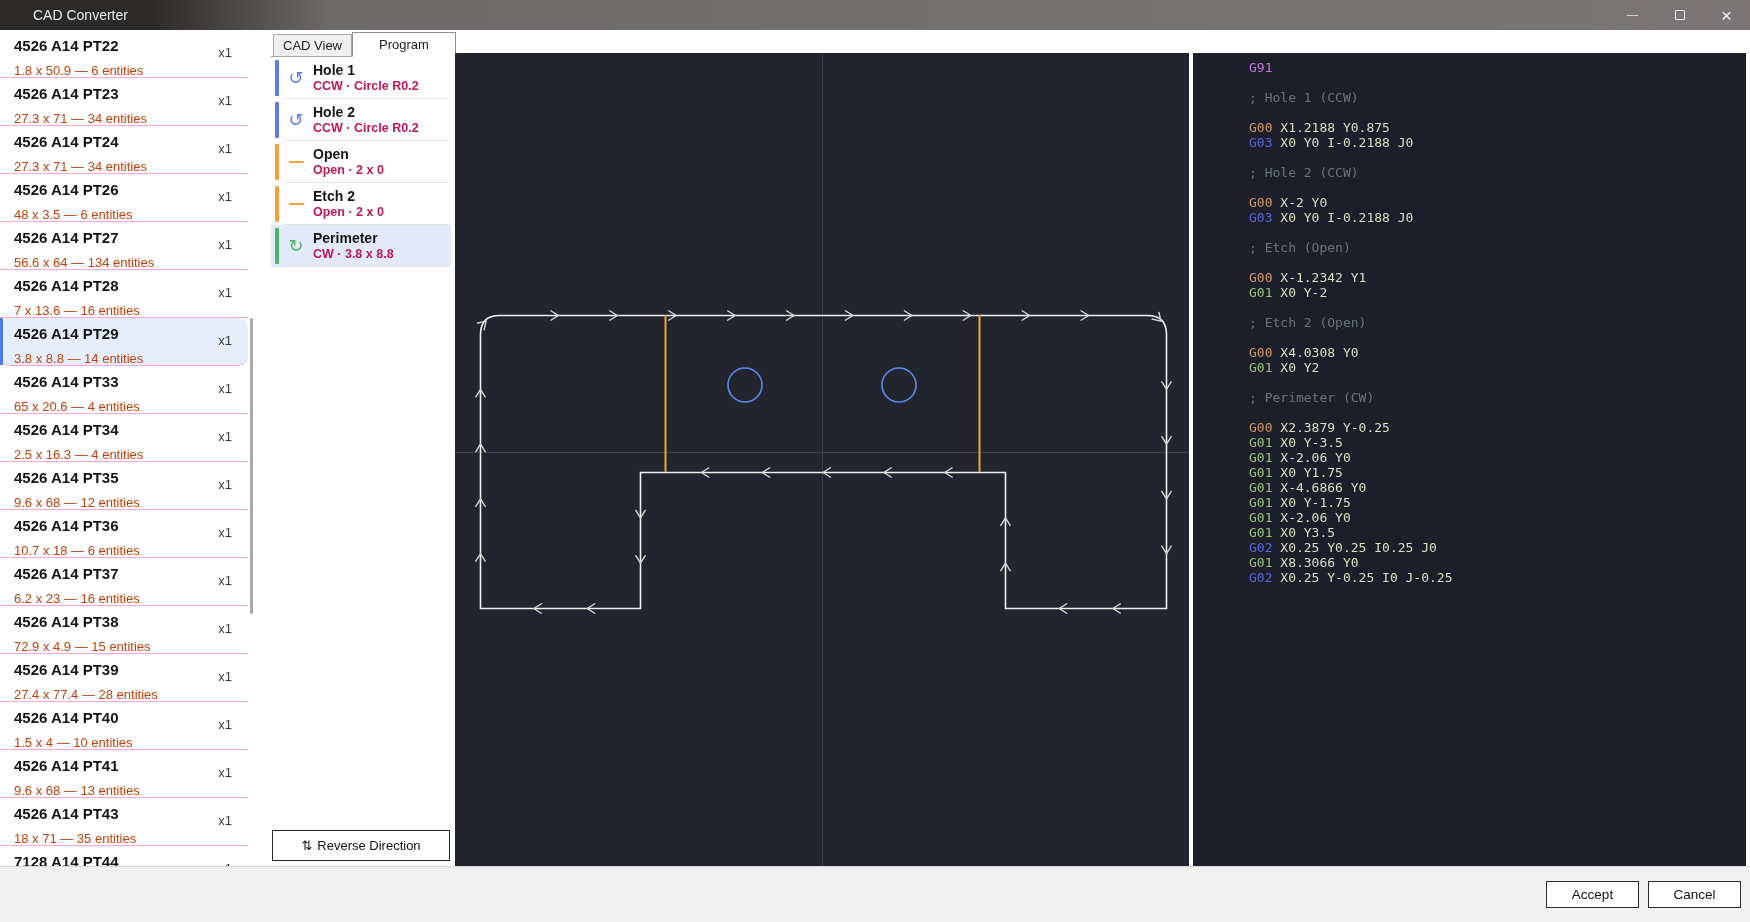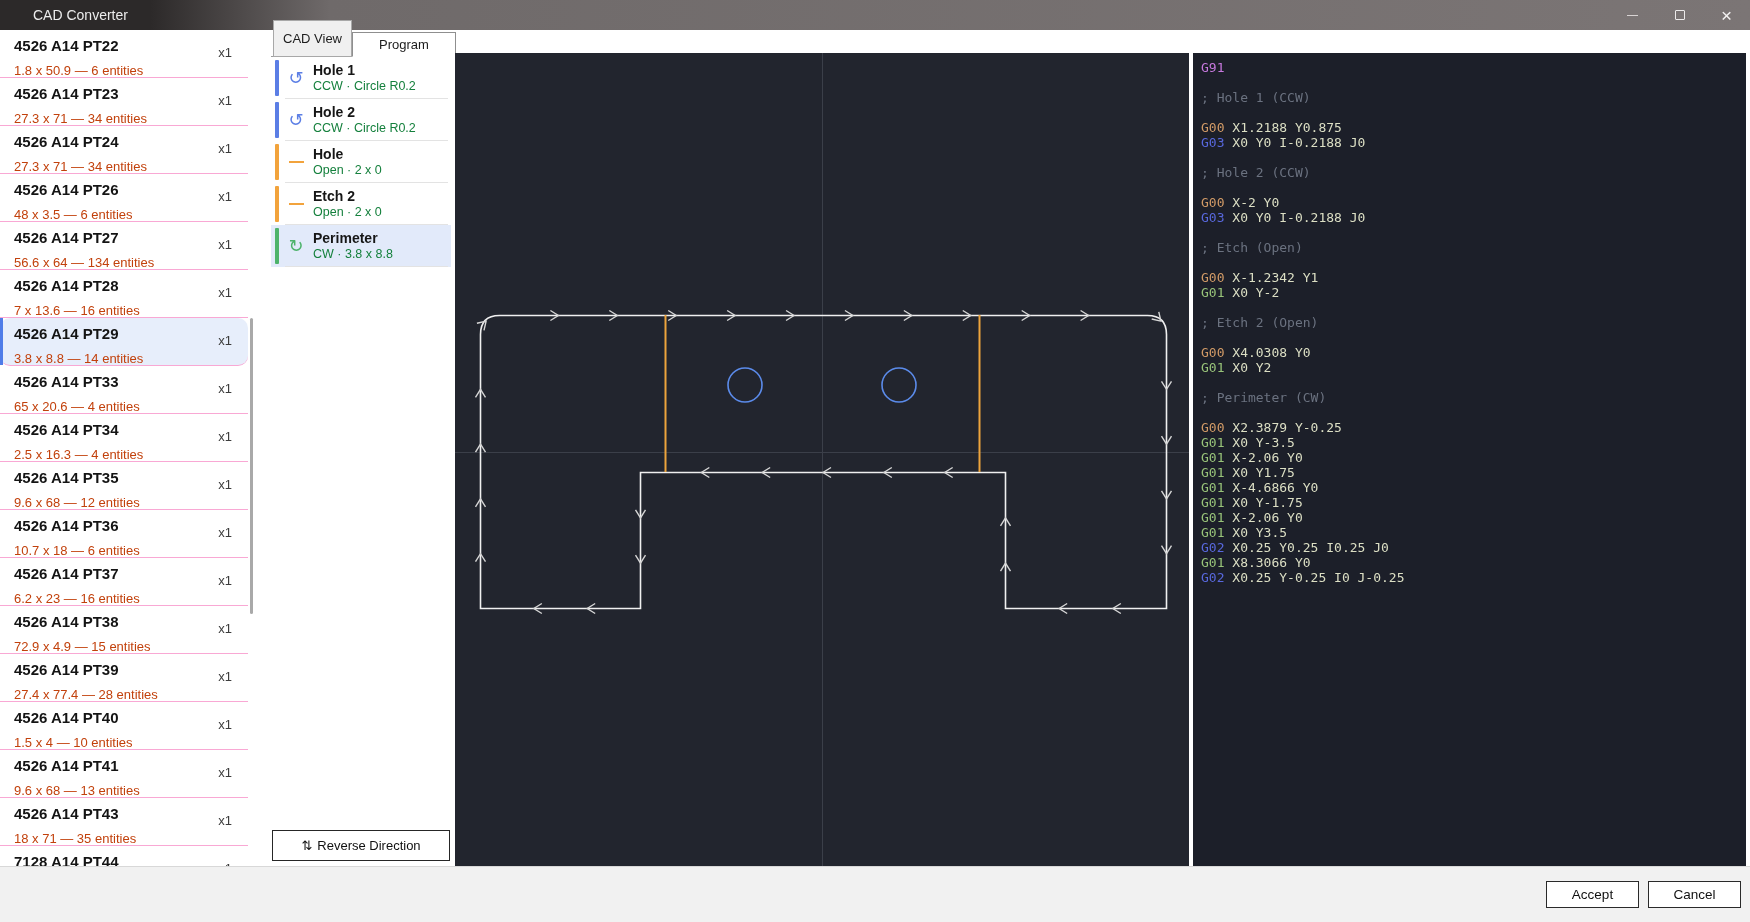--- a/index.html
+++ b/index.html
@@ -25,47 +25,47 @@
   .part-item { position:relative; height:48px; padding:6px 12px 0 14px; border-bottom:1px solid #f9a8d4; }
   .part-item.selected { background:#e7eefb;border-radius:10px; }
   .part-item.selected::before { content:""; position:absolute; left:0; top:0; bottom:0; width:3px; background:#4f7ce8; }
   .part-title { font-size:15px; font-weight:bold; color:#141414; line-height:19px; white-space:nowrap; }
   .part-sub { font-size:13px; color:#c2410c; line-height:17px; margin-top:7px; white-space:nowrap; }
   .part-qty { position:absolute; right:16px; top:15px; font-size:13px; color:#3c3c3c; }
   .sidebar-scrollbar { position:absolute; left:250px; top:318px; width:3px; height:296px; background:#a9a9a9; border-radius:2px; }
   
   .ops-panel { position:absolute; left:271px; top:30px; width:180px; height:836px; background:#fff; }
   .tabstrip { position:relative; height:24px; margin-top:3px; display:flex; align-items:flex-end; border-bottom:1px solid #9c9c9c; }
-  .tab { font-size:13px; color:#1c1c1c; padding:10px 9px; background:#f0f0f0; border:1px solid #a8a8a8; margin-bottom:-1px; white-space:nowrap; cursor:default; }
+  .tab { font-size:13px; color:#1c1c1c; padding:3px 9px; background:#f0f0f0; border:1px solid #a8a8a8; margin-bottom:-1px; white-space:nowrap; cursor:default; }
   .tab:first-child { margin-left:2px; }
   .tab.active { background:#fff; border-color:#8f8f8f; border-bottom-color:#fff; padding:4px 26px; }
   .op-row { position:relative; height:42px; display:flex; align-items:center; }
   .op-row::after { content:""; position:absolute; left:14px; right:3px; bottom:0; height:1px; background:#e3e3e3; }
   .op-row.selected { background:#e2eafa; }
   .op-accent { position:absolute; left:4px; top:3px; bottom:3px; width:4px; border-radius:1px; }
   .op-icon { margin-left:15px; width:20px; height:22px; display:flex; align-items:center; justify-content:center; font-size:18px; line-height:1; flex:none; }
   .etch-dash { width:15px; height:2px; display:block; }
   .op-text { margin-left:7px; min-width:0; }
   .op-title { font-size:14px; font-weight:bold; color:#161616; line-height:17px; white-space:nowrap; }
-  .op-sub { font-size:12.5px; color:#15803d; line-height:15px; white-space:nowrap; }
+  .op-sub { font-size:12.5px; color:#be185d; line-height:15px; white-space:nowrap;font-weight:bold; }
   .reverse-btn {
     position:absolute; left:1px; bottom:5px; width:178px; height:31px;
     background:#fff; border:1px solid #262626; font-family:inherit; font-size:13px; color:#111;
     display:flex; align-items:center; justify-content:center; gap:5px; cursor:default;
   }
   .rev-icon { font-size:13px; }
   
   .canvas { position:absolute; left:455px; top:53px; width:734px; height:813px; }
   .canvas svg { display:block; }
   
   .gcode-panel { position:absolute; left:1193px; top:53px; width:553px; height:813px; background:#1c1f29; display:flex; flex-direction:column; }
   .gcode-header { height:28px; background:#f8f8f8; color:#555; font-size:13px; display:flex; align-items:center; padding-left:14px; flex:none; }
   .gcode-code {
     flex:1; overflow:hidden; padding:7px 0 0 8px;
-    font-family:"DejaVu Sans Mono","Liberation Mono",monospace; font-size:13px; line-height:15px;
+    font-family:"DejaVu Sans Mono","Liberation Mono",monospace; font-size:13px; line-height:15px;margin-left:48px;
   }
   .gline { white-space:pre; height:15px; }
   .gcomment { color:#6b7280; }
   .gargs { color:#dcdfc4; }
   
   .footer {
     position:absolute; left:0; top:866px; width:1750px; height:62px; background:#f1f1f1;
     border-top:1px solid #d8d8d8; display:flex; justify-content:flex-end; align-items:flex-start;
     gap:9px; padding:14px 9px 0 0;
   }
@@ -206,21 +206,21 @@
             <div class="op-title">Hole 2</div>
             <div class="op-sub">CCW · Circle R0.2</div>
           </div>
         </div>
         <div class="op-row">
           <div class="op-accent" style="background: rgb(242, 163, 60);"></div>
           <div class="op-icon" style="color: rgb(242, 163, 60);">
             <span class="etch-dash" style="background: rgb(242, 163, 60);"></span>
           </div>
           <div class="op-text">
-            <div class="op-title">Hole</div>
+            <div class="op-title">Open</div>
             <div class="op-sub">Open · 2 x 0</div>
           </div>
         </div>
         <div class="op-row">
           <div class="op-accent" style="background: rgb(242, 163, 60);"></div>
           <div class="op-icon" style="color: rgb(242, 163, 60);">
             <span class="etch-dash" style="background: rgb(242, 163, 60);"></span>
           </div>
           <div class="op-text">
             <div class="op-title">Etch 2</div>

